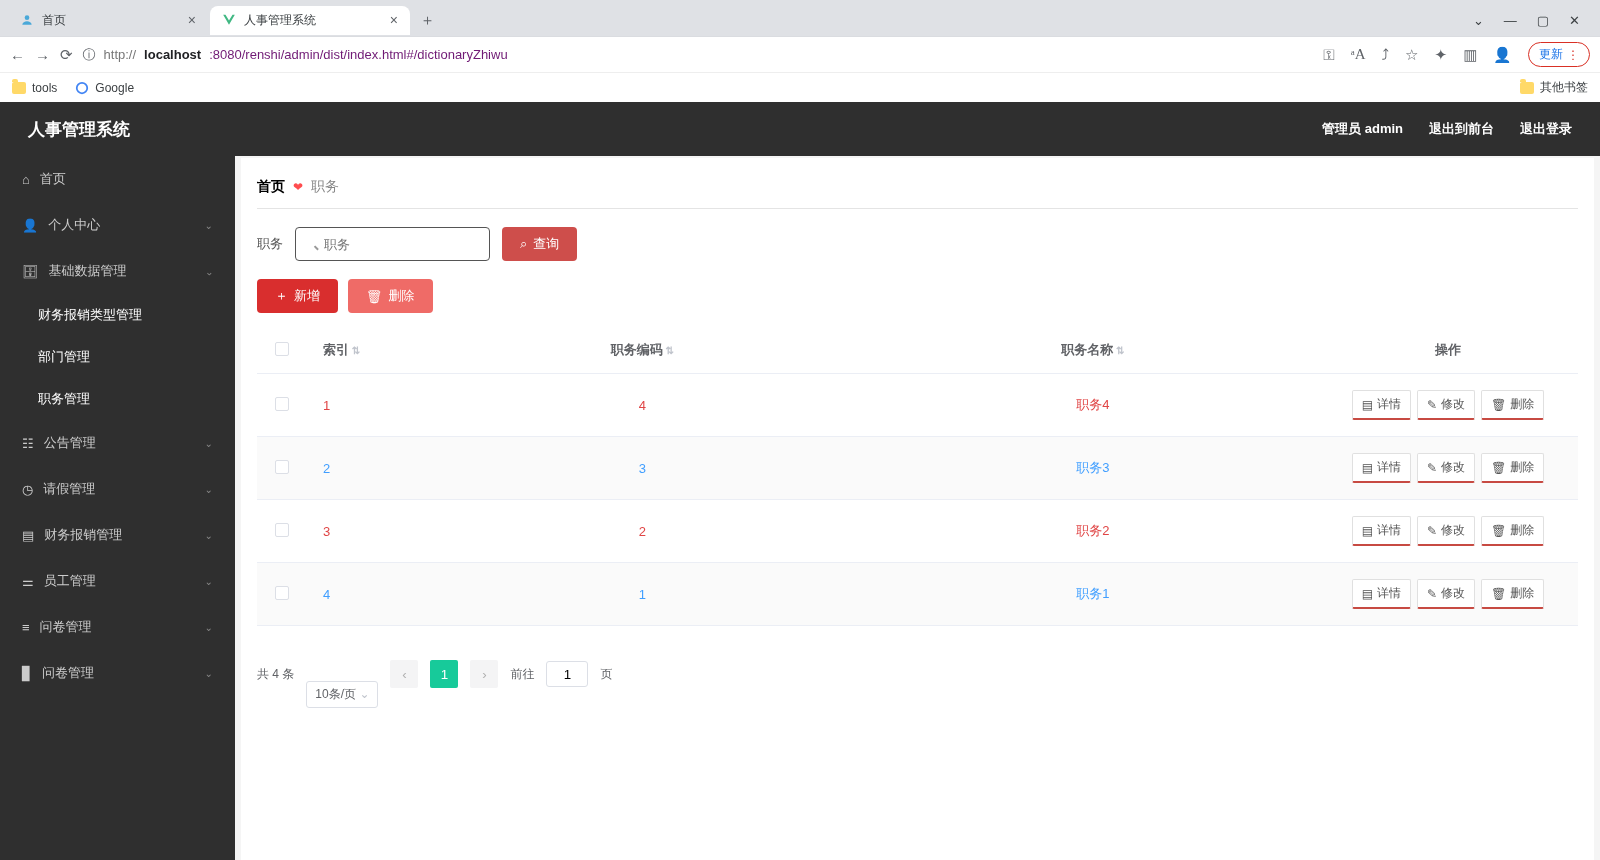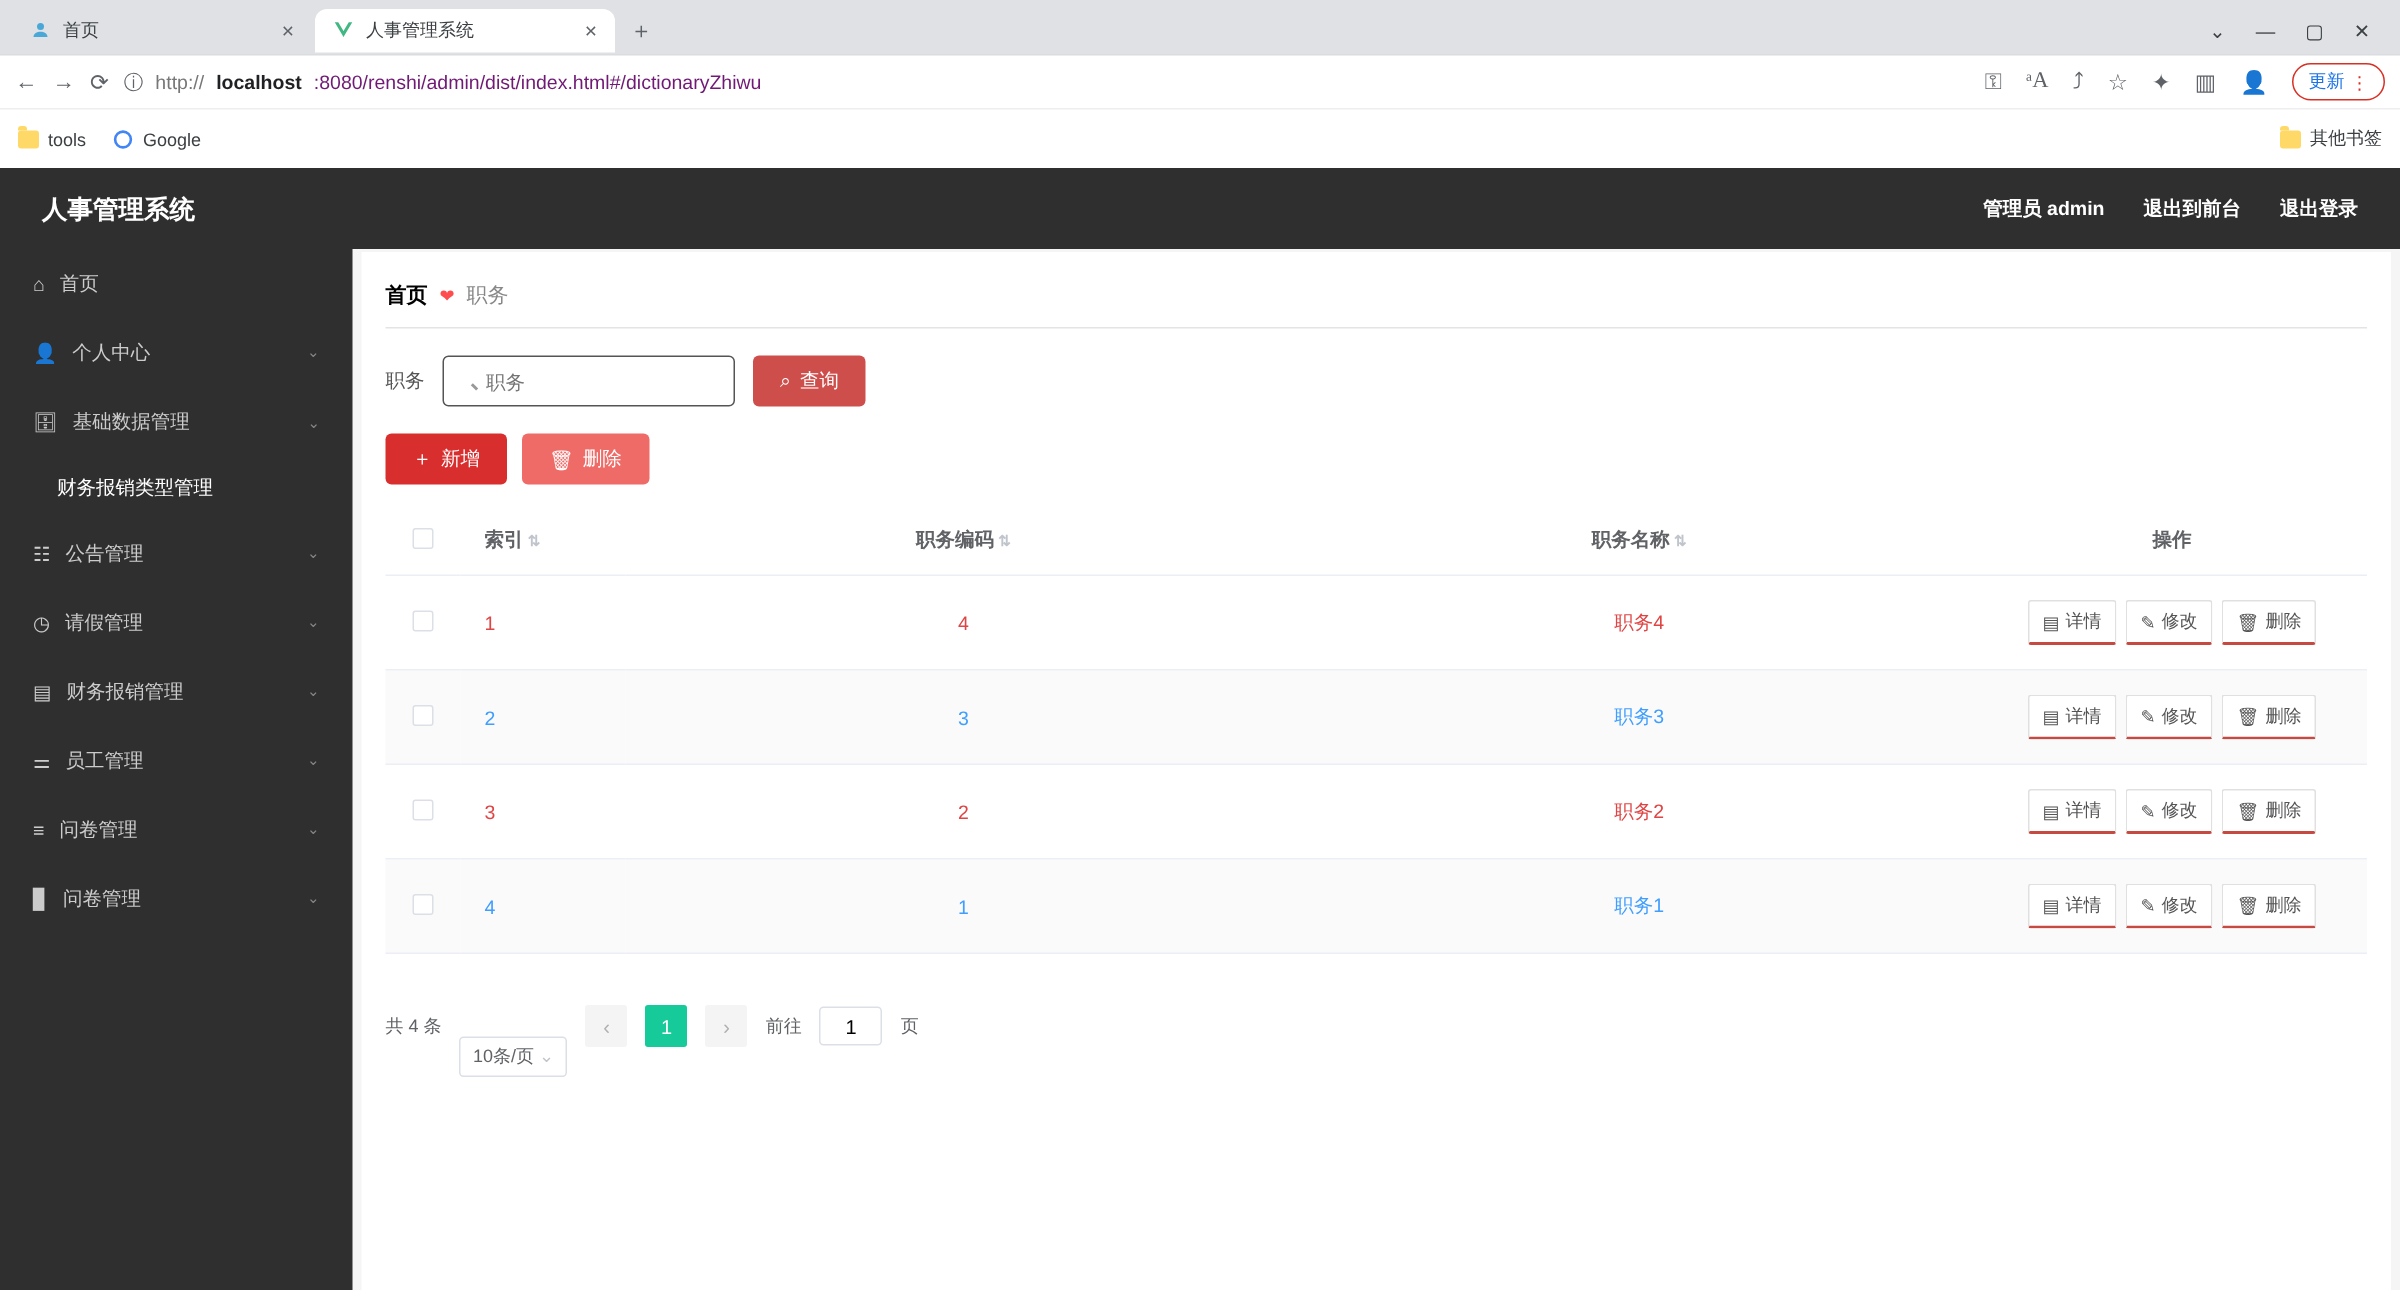--- a/index.html
+++ b/index.html
@@ -12,21 +12,21 @@
 .tab.inactive { background: transparent; }
 .tab .close { margin-left: auto; color: #5f6368; font-size: 14px; }
 .window-controls { margin-left: auto; display: flex; gap: 20px; padding-right: 12px; color: #3c4043; font-size: 13px; }
 .addr-row { display: flex; align-items: center; height: 36px; background: #fff; border-top: 1px solid #dadce0; padding: 0 10px; gap: 10px; }
 .nav-icon { color: #5f6368; cursor: pointer; font-size: 15px; }
 .addr { flex: 1; display: flex; align-items: center; gap: 8px; font-size: 13px; color: #3c4043; }
 .addr .info-icon { color: #5f6368; }
 .addr b { color: #202124; font-weight: 600; }
 .chrome-right { display: flex; align-items: center; gap: 16px; color: #5f6368; font-size: 15px; }
 .update-btn { border: 1px solid #d93025; color: #1a73e8; border-radius: 14px; padding: 3px 10px; font-size: 12px; display:flex; align-items:center; gap:4px;}
-.bm-row { display: flex; align-items: center; height: 40px; background: #fff; border-top: 1px solid #eee; padding: 0 12px; gap: 18px; font-size: 12px; color: #3c4043; }
+.bm-row { display: flex; align-items: center; height: 30px; background: #fff; border-top: 1px solid #eee; padding: 0 12px; gap: 18px; font-size: 12px; color: #3c4043; }
 .bm-item { display: flex; align-items: center; gap: 6px; }
 .bm-right { margin-left: auto; display:flex; align-items:center; gap:6px;}
 .bm-folder { width:14px; height:12px; background:#ffd968; border-radius:2px; position:relative; }
 .bm-folder::before{content:"";position:absolute;top:-3px;left:0;width:6px;height:3px;background:#ffd968;border-radius:2px 2px 0 0;}
 
 
 .app-hdr { height: 54px; background: #2f2f2f; color: #fff; display: flex; align-items: center; padding: 0 28px; font-size: 17px; font-weight: 700; }
 .hdr-right { margin-left: auto; display: flex; gap: 26px; font-size: 13px; font-weight: 700; }
 
 
@@ -166,20 +166,22 @@
         <span>👤</span>
         <span>个人中心</span>
         <span class="chev">⌄</span>
       </div>
     <div class="side-item expanded">
         <span>🗄</span>
         <span>基础数据管理</span>
         <span class="chev">⌃</span>
       </div>
     <div class="side-sub">财务报销类型管理</div>
+    <div class="side-sub">部门管理</div>
+    <div class="side-sub">职务管理</div>
     <div class="side-item">
         <span>☷</span>
         <span>公告管理</span>
         <span class="chev">⌄</span>
       </div>
     <div class="side-item">
         <span>◷</span>
         <span>请假管理</span>
         <span class="chev">⌄</span>
       </div>

